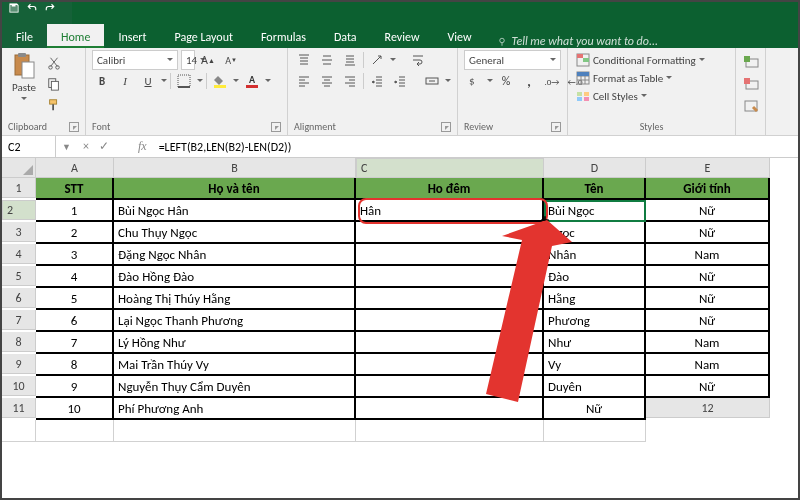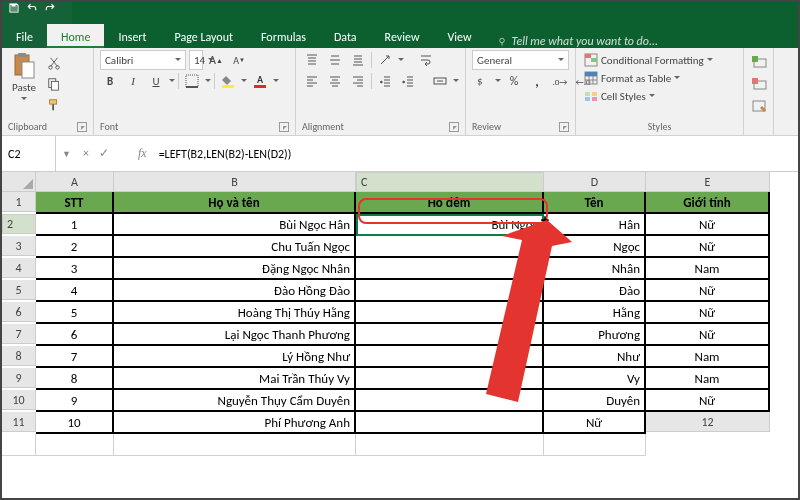--- a/index.html
+++ b/index.html
@@ -30,36 +30,36 @@
 .vstack { display: flex; flex-direction: column; gap: 1px; }
 .hstack { display: flex; align-items: center; gap: 3px; }
 .icnbtn { width: 20px; height: 20px; display: flex; align-items: center; justify-content: center; border-radius: 2px; }
 .sel { height: 20px; border: 1px solid #ccc; background: #fff; font-size: 11px; display: flex; align-items: center; padding: 0 4px; justify-content: space-between; gap: 3px; }
 .caret { width: 0; height: 0; border: 3px solid transparent; border-top-color: #666; margin-top: 2px; }
 .bigbtn { display: flex; flex-direction: column; align-items: center; gap: 1px; padding: 2px 4px; font-size: 11px; }
 .txtbtn { display: flex; align-items: center; gap: 3px; font-size: 11px; padding: 1px 2px; white-space: nowrap; }
 .txtbtn svg { width: 14px; height: 14px; flex-shrink: 0; }
 
 
-.fbar { height: 36px; border-bottom: 1px solid #ccc; display: flex; align-items: center; font-size: 12px; background: #fff; }
+.fbar { height: 22px; border-bottom: 1px solid #ccc; display: flex; align-items: center; font-size: 12px; background: #fff; }
 .namebox { width: 54px; border-right: 1px solid #ccc; padding: 0 6px; height: 100%; display: flex; align-items: center; }
 .fbar .caret2 { padding: 0 6px; color: #888; font-size: 9px; }
 .fbar .btns { display: flex; gap: 10px; padding: 0 6px; color: #888; font-family: monospace; }
 .fbar .fx { font-style: italic; font-family: serif; margin-left: 19px; }
 .formula { flex: 1; padding: 0 6px; }
 
 
 .grid { display: grid; grid-template-columns: 34px 78px 242px 188px 102px 124px; font-size: 13px; }
 .colhdr, .rowhdr, .corner { background: #e6e6e6; border-right: 1px solid #ccc; border-bottom: 1px solid #ccc; text-align: center; font-size: 12px; color: #444; height: 20px; line-height: 20px; }
 .corner { position: relative; }
 .corner::after { content: ''; position: absolute; right: 2px; bottom: 2px; width: 0; height: 0; border: 5px solid transparent; border-right-color: #aaa; border-bottom-color: #aaa; }
 .colhdr.sel, .rowhdr.sel { background: #d3e0cc; }
 .cell { border-right: 1px solid #d1d1d1; border-bottom: 1px solid #d1d1d1; height: 22px; line-height: 22px; padding: 0 4px; overflow: hidden; white-space: nowrap; }
 .hdr-row { background: #6aa84f; color: #000; font-weight: bold; text-align: center; border-right: 2px solid #000; border-bottom: 2px solid #000; }
-.data { border-right: 2px solid #000; border-bottom: 2px solid #000; background: #fff; text-align: right; }
+.data { border-right: 2px solid #000; border-bottom: 2px solid #000; background: #fff; }
 .data.center { text-align: center; }
 .blank { background: #fff; }
 .active-cell { outline: 2px solid #107c41; outline-offset: -2px; position: relative; }
 .redbox { position: absolute; border: 2px solid #e3342f; border-radius: 8px; pointer-events: none; }
 .fill-handle { position: absolute; width: 10px; height: 10px; font-family: monospace; font-weight: bold; font-size: 14px; color: #000; line-height: 6px; text-align: center; }
 
 
 .arrow-ann { position: absolute; pointer-events: none; }
 
 
@@ -105,21 +105,21 @@
     <svg viewBox="0 0 16 16">
         <circle cx="8" cy="6" r="3" fill="none" stroke="currentColor"></circle>
         <path d="M8 9v4" stroke="currentColor"></path>
       </svg>
     <span>Tell me what you want to do...</span>
   </div>
 </div>
 
 <div class="ribbon">
 
-  <div class="group" style="width:92px">
+  <div class="group" style="width:84px">
     <div class="group-body">
       <div class="bigbtn">
         <svg width="24" height="28" viewBox="0 0 24 28">
             <rect x="3" y="3" width="14" height="20" fill="#c88a4c" stroke="#9a6a36"></rect>
             <rect x="6" y="1" width="8" height="4" rx="1" fill="#8a8a8a"></rect>
             <rect x="10" y="10" width="12" height="16" fill="#fff" stroke="#888"></rect>
           </svg>
         <span>Paste</span>
         <span class="caret"></span>
       </div>
@@ -385,26 +385,26 @@
 
   <div class="rowhdr">1</div>
   <div class="cell hdr-row">STT</div>
   <div class="cell hdr-row">Họ và tên</div>
   <div class="cell hdr-row">Ho đêm</div>
   <div class="cell hdr-row">Tên</div>
   <div class="cell hdr-row">Giới tính</div>
 <div class="rowhdr sel">2</div>
     <div class="cell data center">1</div>
     <div class="cell data">Bùi Ngọc Hân</div>
+    <div class="cell data">Hân</div>
     <div class="cell data active-cell">Bùi Ngọc</div>
-    <div class="cell data">Hân</div>
     <div class="cell data center">Nữ</div>
     <div class="rowhdr">3</div>
     <div class="cell data center">2</div>
-    <div class="cell data">Chu Tuấn Ngọc</div>
+    <div class="cell data">Chu Thụy Ngọc</div>
     <div class="cell data"></div>
     <div class="cell data">Ngọc</div>
     <div class="cell data center">Nữ</div>
     <div class="rowhdr">4</div>
     <div class="cell data center">3</div>
     <div class="cell data">Đặng Ngọc Nhân</div>
     <div class="cell data"></div>
     <div class="cell data">Nhân</div>
     <div class="cell data center">Nam</div>
     <div class="rowhdr">5</div>

